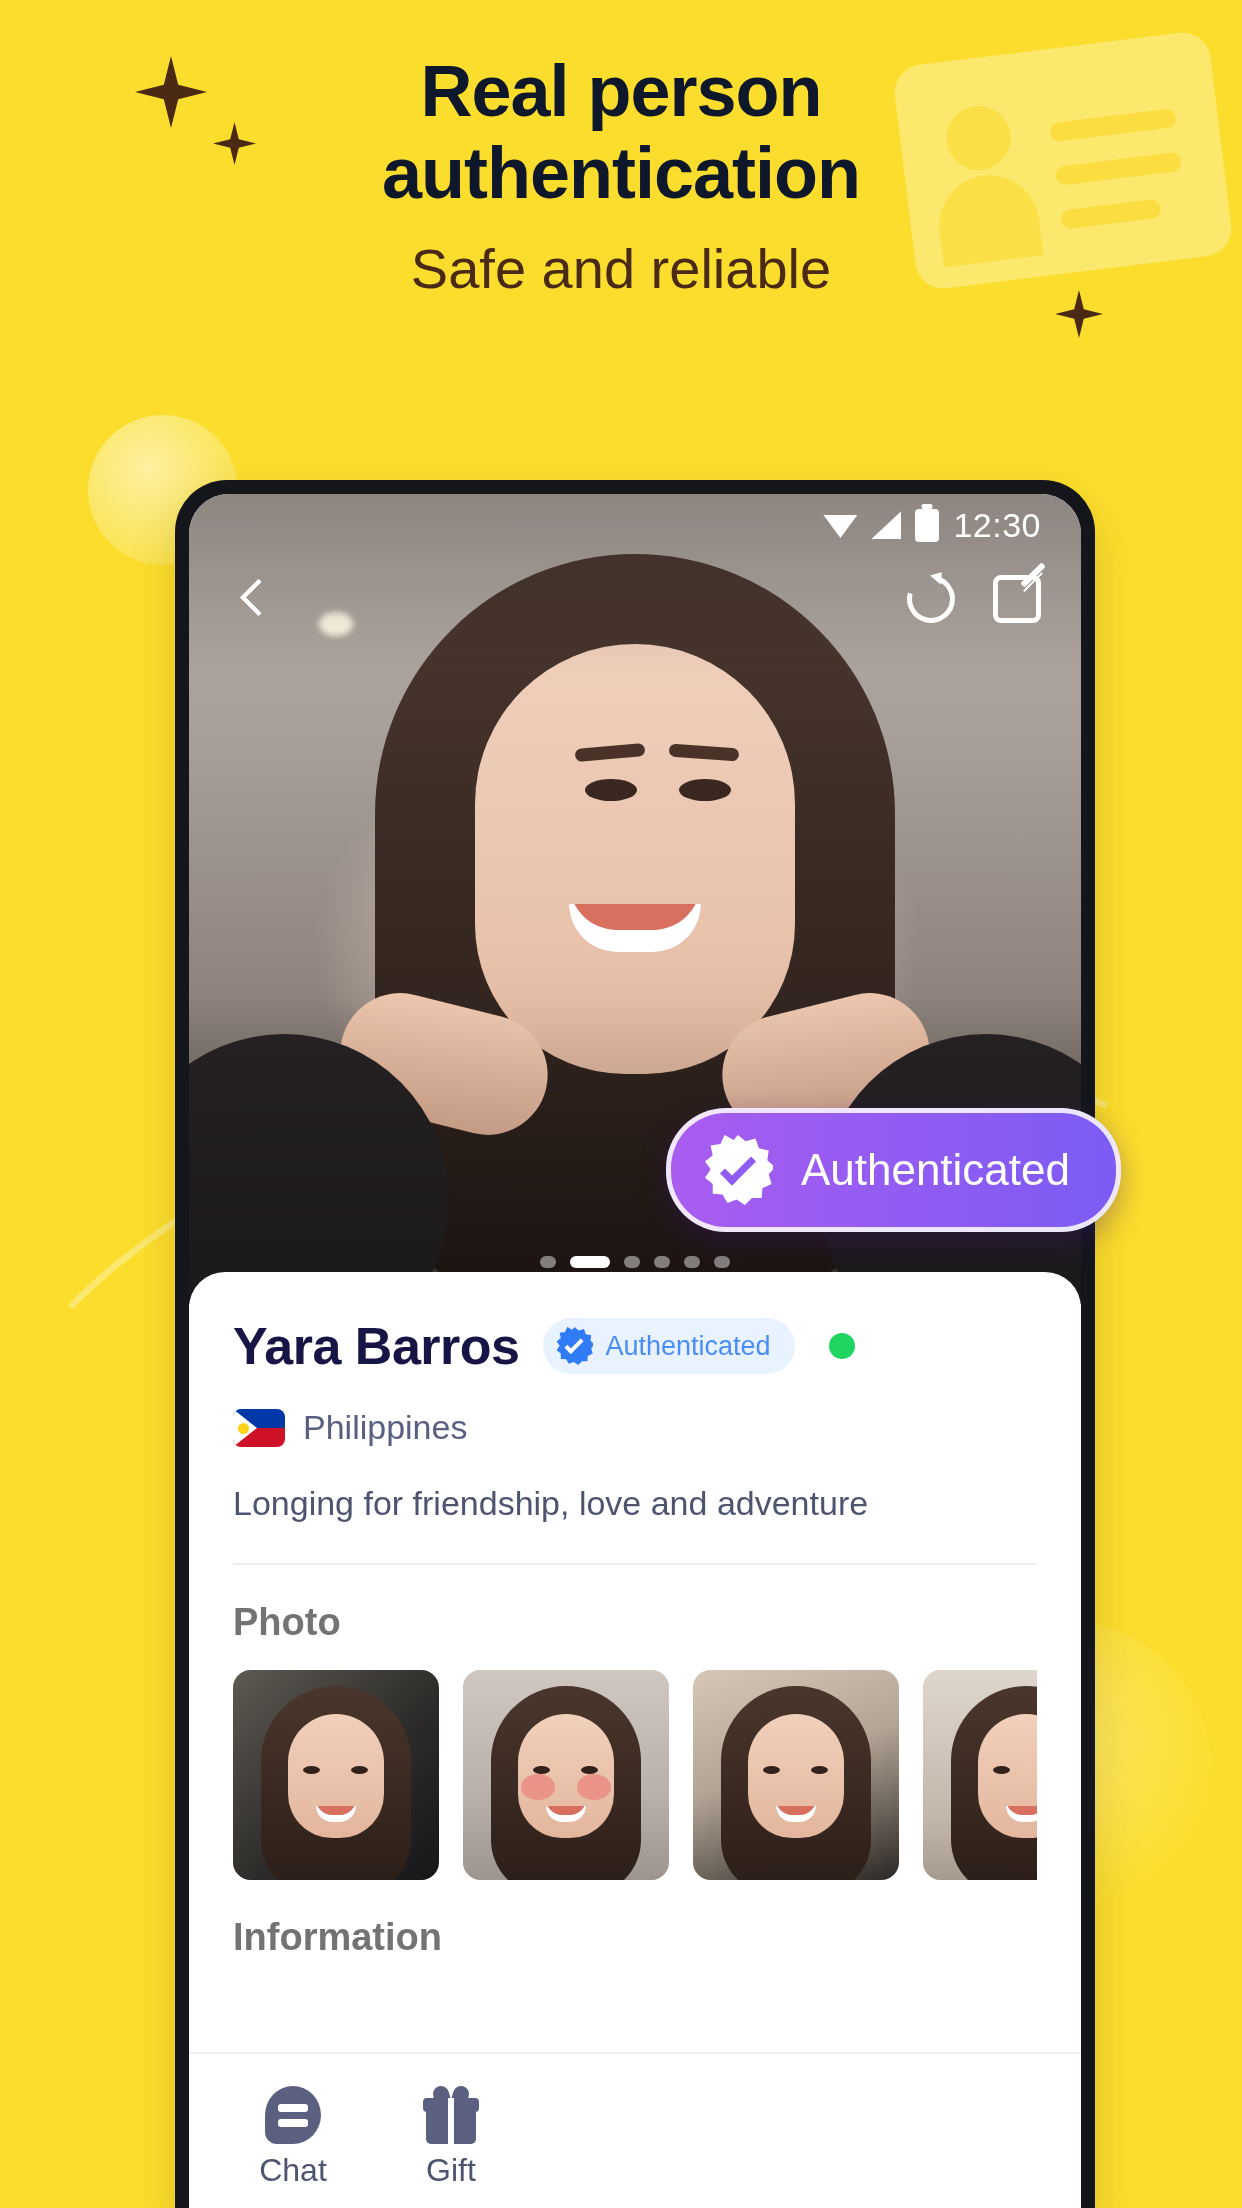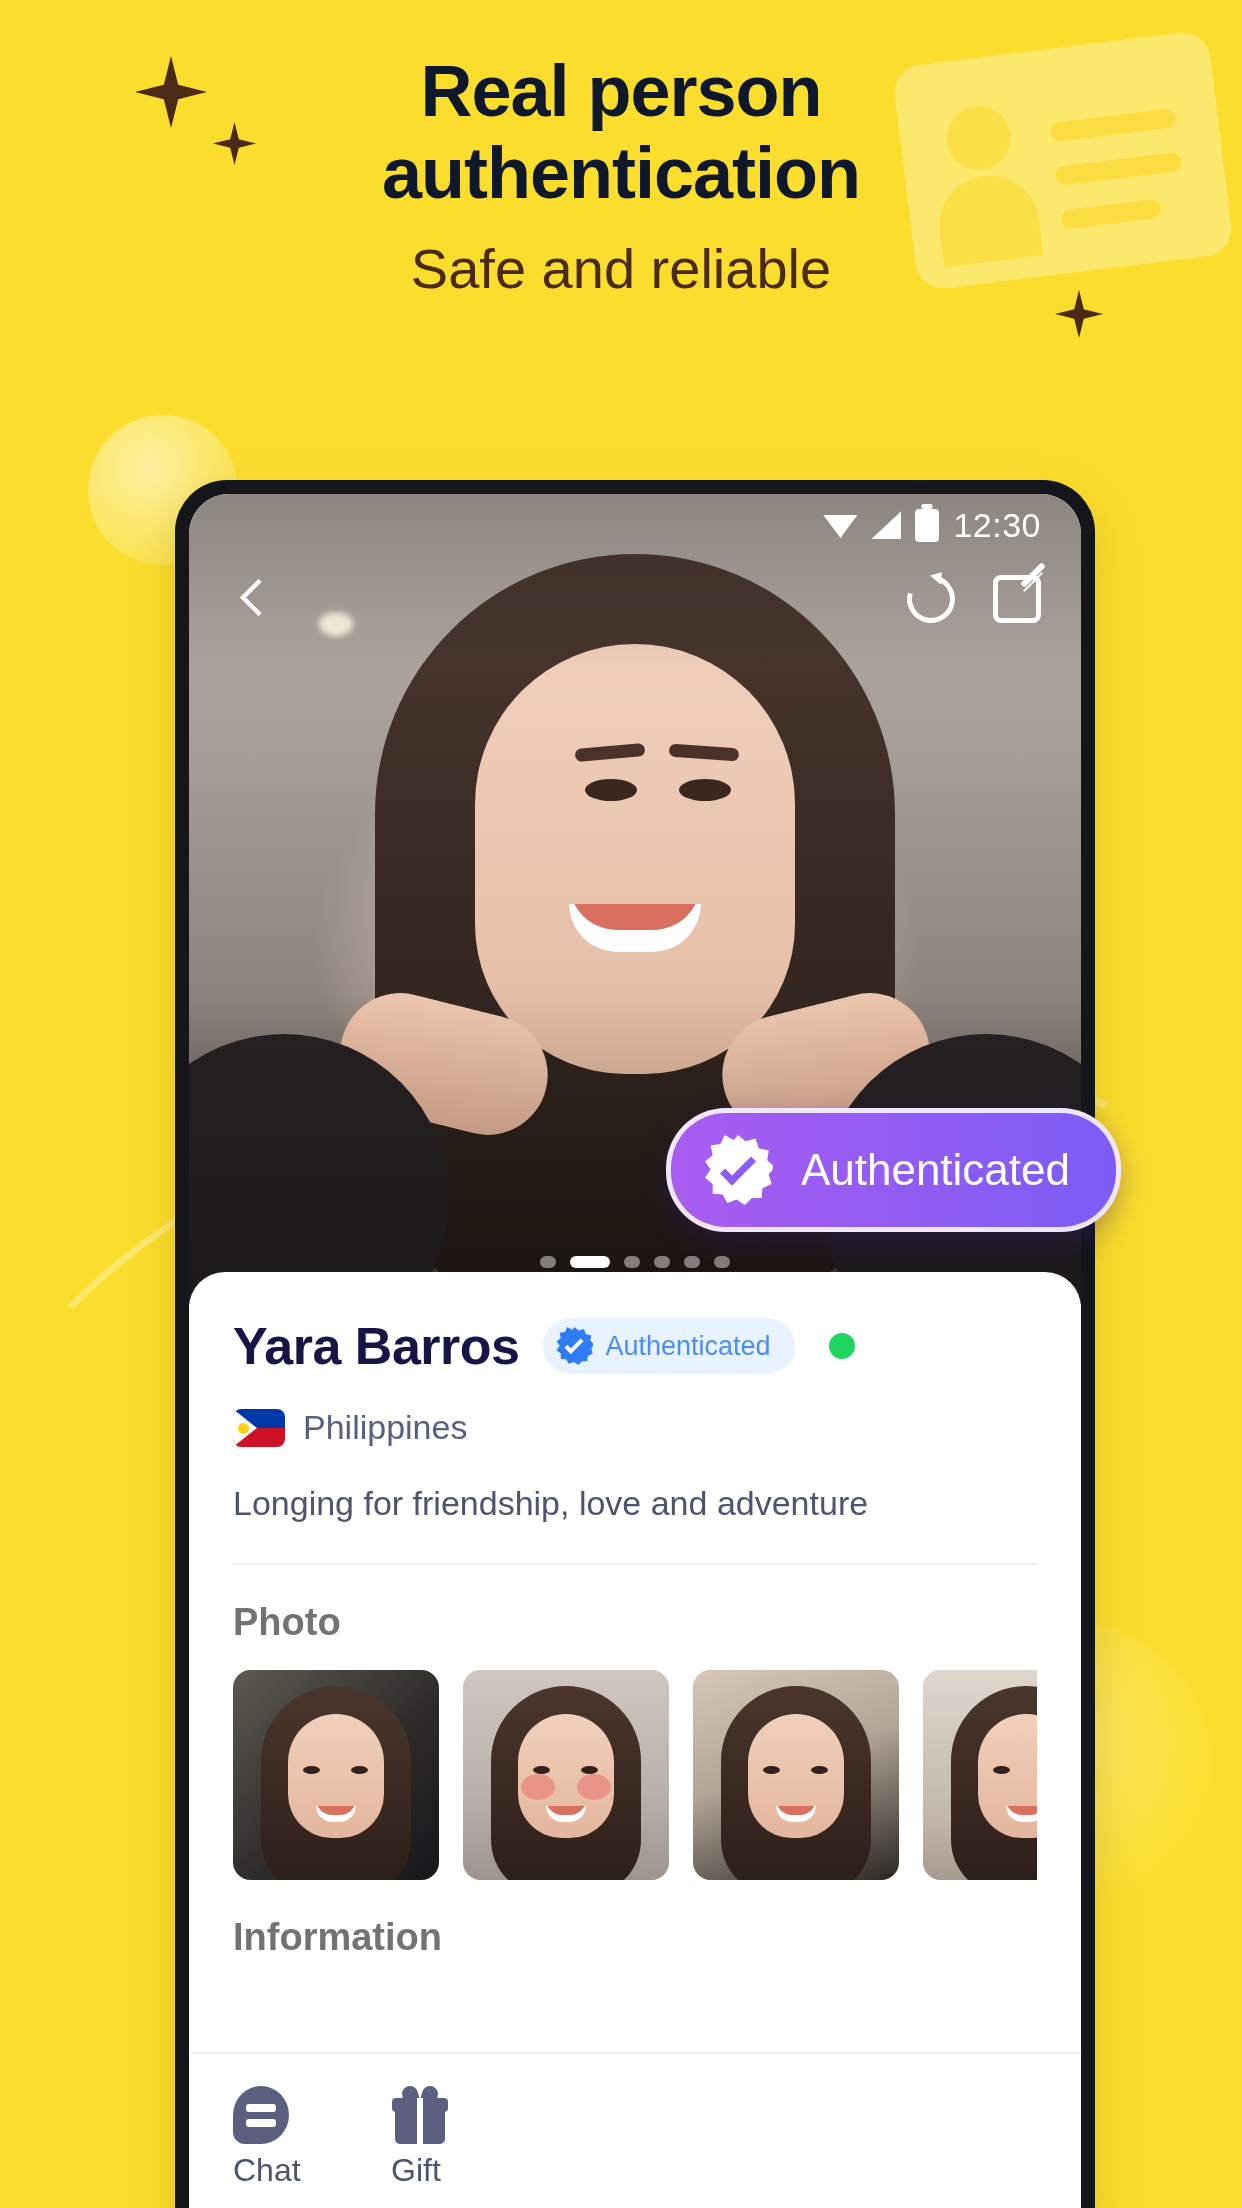--- a/index.html
+++ b/index.html
@@ -359,21 +359,21 @@
   .hi-btn {
     flex: 1; height: 100px;
     background: linear-gradient(90deg,#8b7bf7 0%,#7c6cf6 100%);
     border-radius: 52px;
     display: flex; align-items: center; justify-content: center;
     color: #fff; font-size: 42px; font-weight: 700;
     cursor: pointer; border: none;
   }
   .act {
     width: 120px; display: flex; flex-direction: column;
-    gap: 8px; cursor: pointer;
+    align-items: center; gap: 8px; cursor: pointer;
   }
   .act .lbl { font-size: 32px; color: #4e5470; }
   .ic-chat {
     width: 56px; height: 58px;
     background: #5b6080;
     border-radius: 50% 50% 50% 12px;
   }
   .ic-chat { position: relative; }
   .ic-chat::before, .ic-chat::after {
     content: ""; position: absolute; left: 13px; background: #fff; border-radius: 3px; height: 8px;

